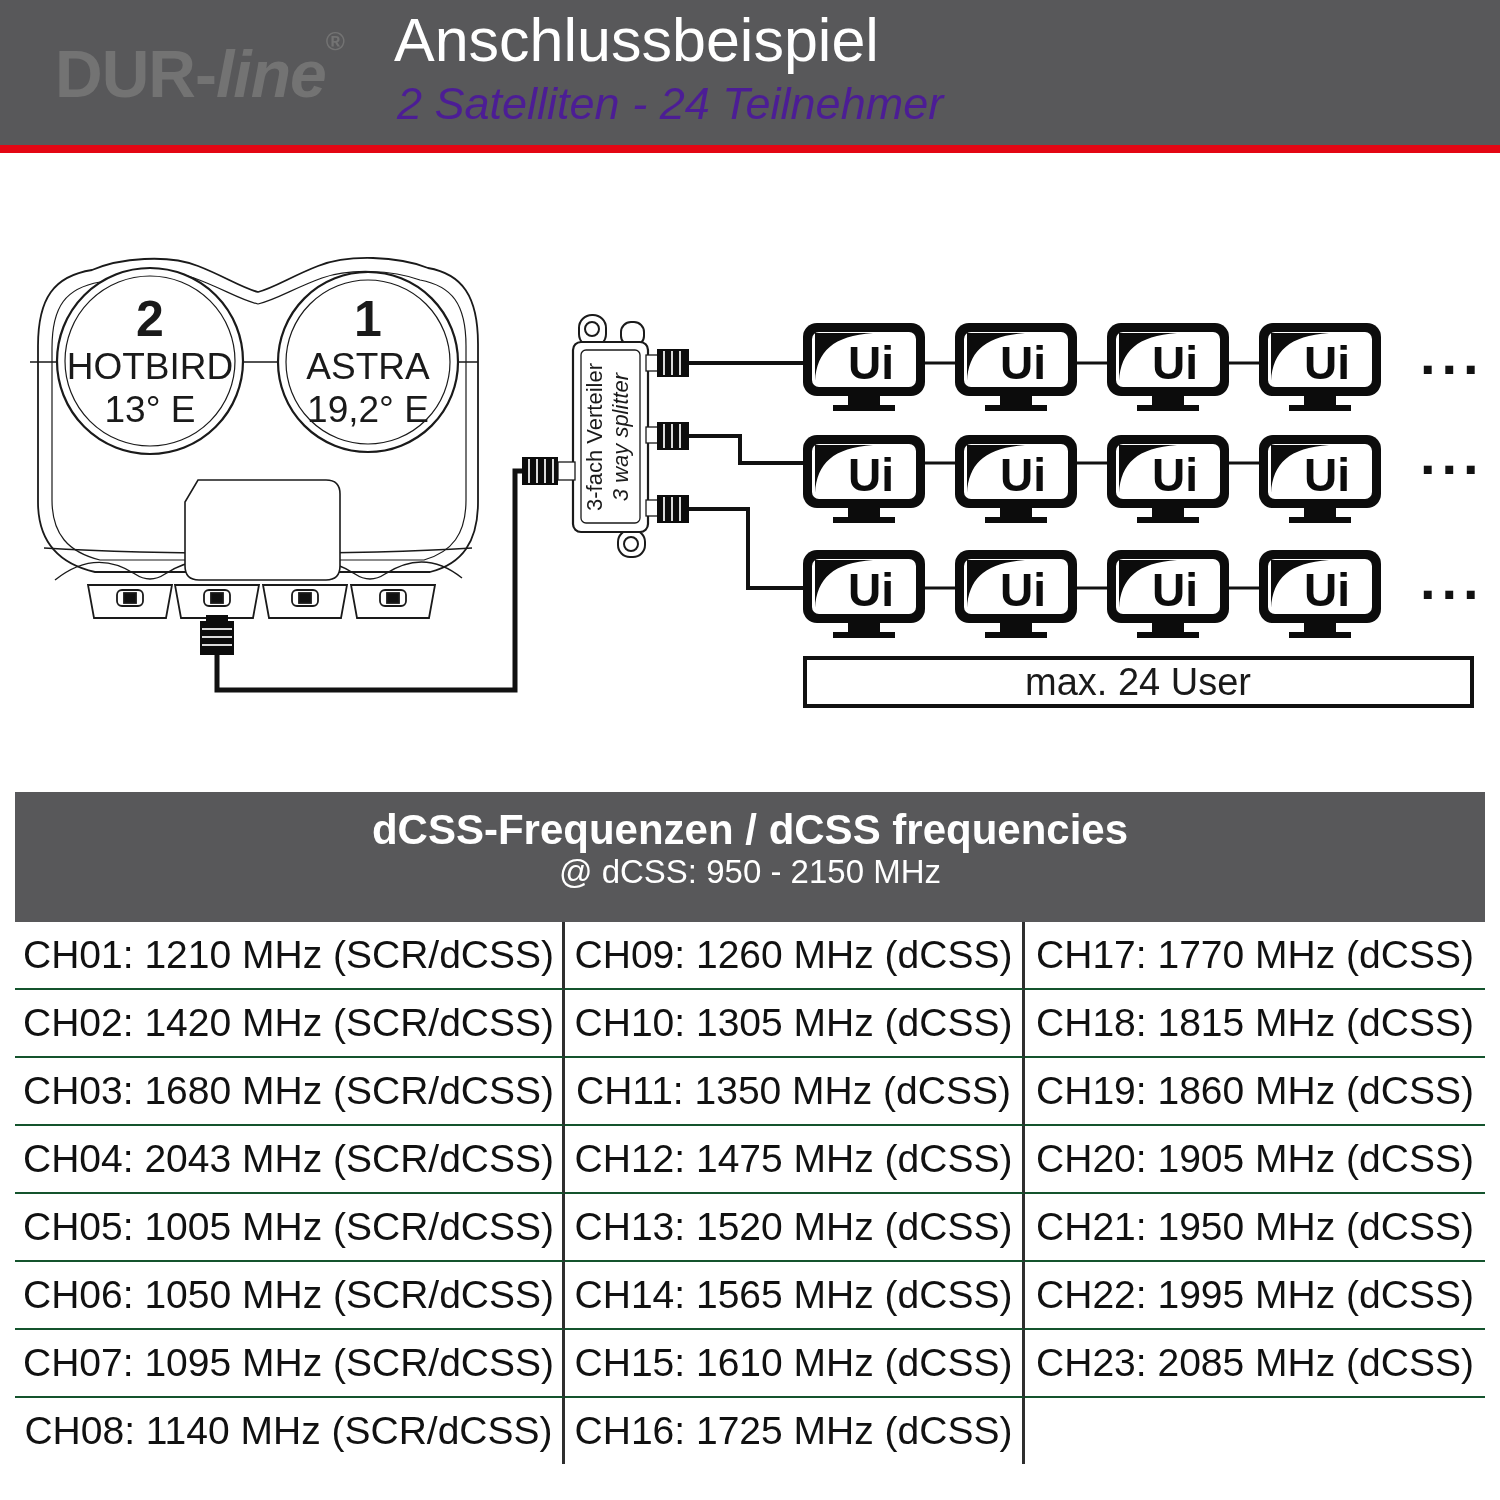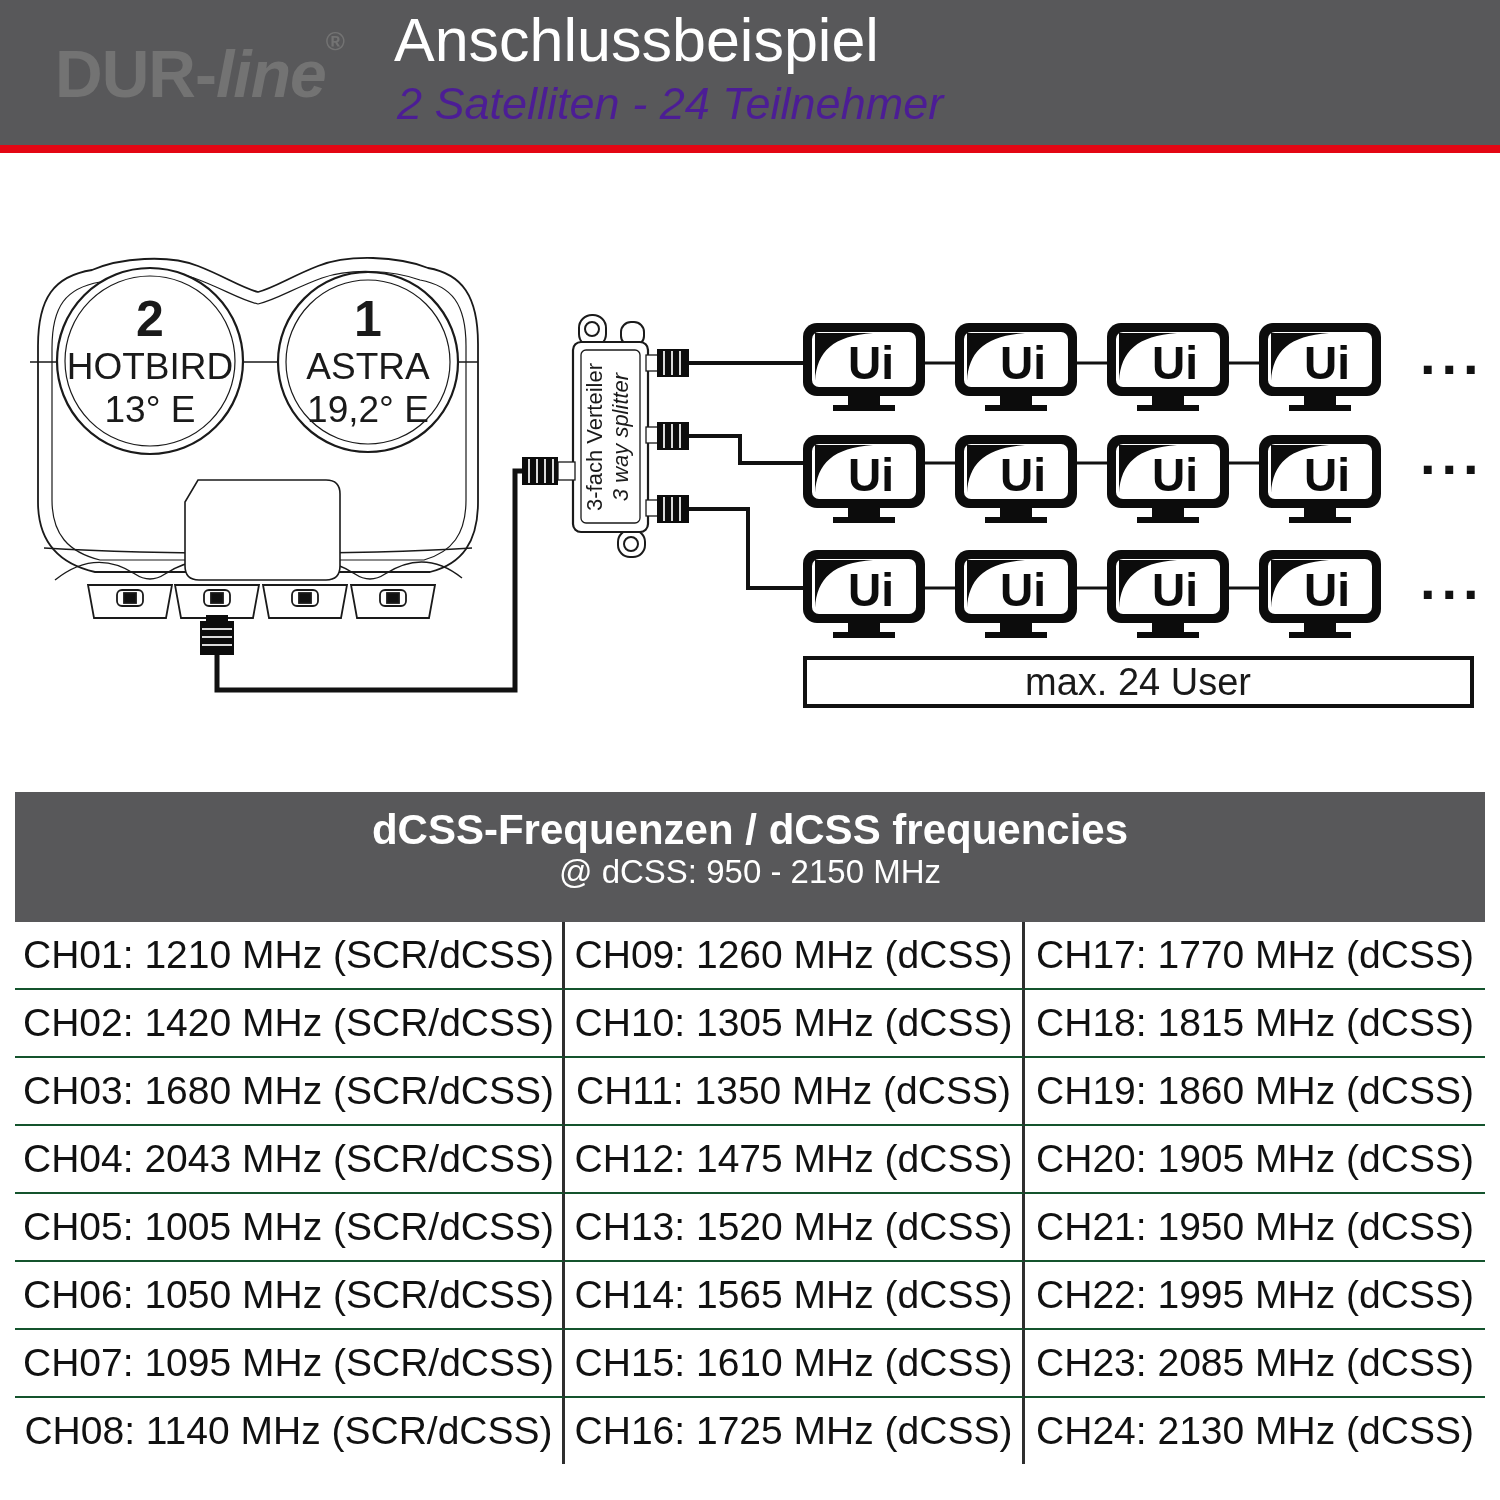--- a/index.html
+++ b/index.html
@@ -221,15 +221,14 @@
     <div class="cell vr rb">CH06: 1050 MHz (SCR/dCSS)</div>
     <div class="cell vr rb">CH14: 1565 MHz (dCSS)</div>
     <div class="cell rb">CH22: 1995 MHz (dCSS)</div>
 
     <div class="cell vr rb">CH07: 1095 MHz (SCR/dCSS)</div>
     <div class="cell vr rb">CH15: 1610 MHz (dCSS)</div>
     <div class="cell rb">CH23: 2085 MHz (dCSS)</div>
 
     <div class="cell vr">CH08: 1140 MHz (SCR/dCSS)</div>
     <div class="cell vr">CH16: 1725 MHz (dCSS)</div>
-    <div class="cell">CH24: 2130 MHz (dCSS)</div>
   </div>
 </div>
 
 </body></html>

